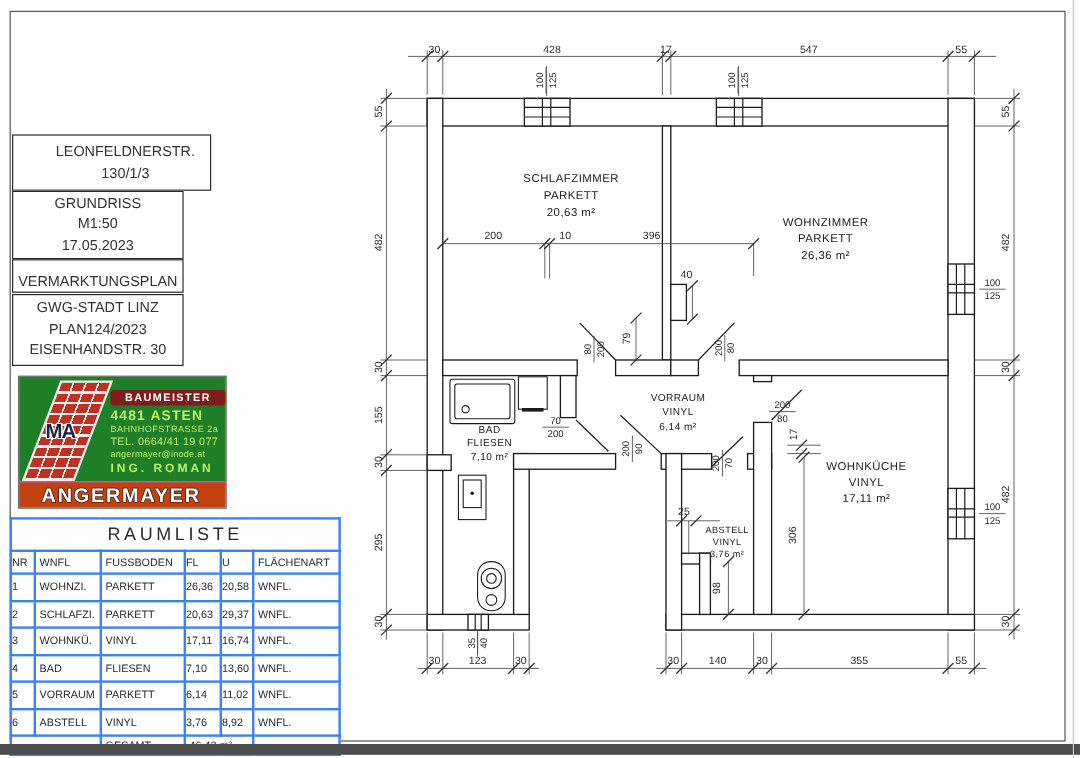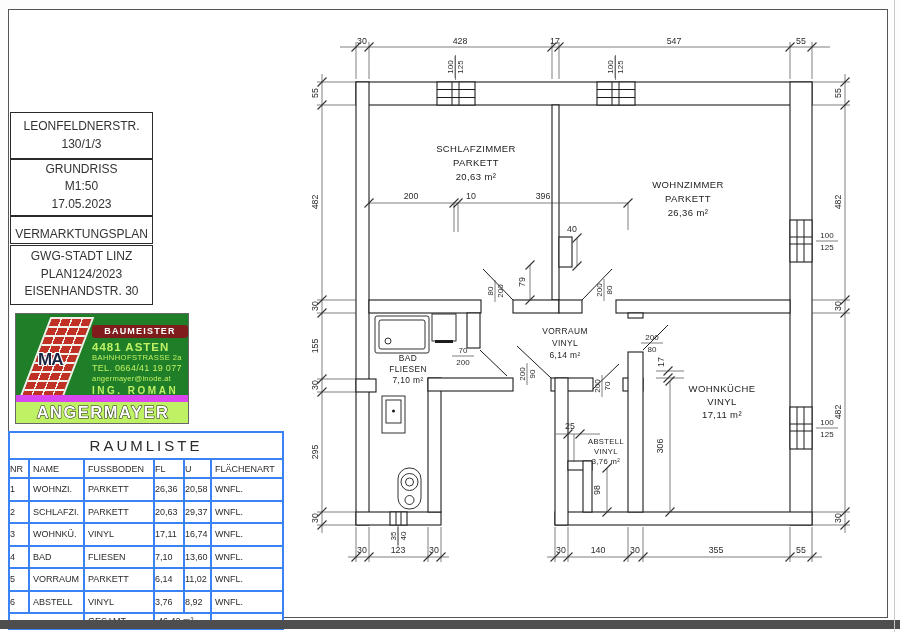--- a/index.html
+++ b/index.html
@@ -23,22 +23,22 @@
   #monogram{position:absolute;left:22px;top:36px;font-weight:900;font-size:17px;color:#1b2440;
             text-shadow:1px 1px 0 #fff,-1px -1px 0 #fff,1px -1px 0 #fff,-1px 1px 0 #fff;letter-spacing:-1px;}
   #badge{position:absolute;left:76px;top:11px;width:96px;height:13px;background:#7f1d1d;color:#fff;
          font-size:9px;font-weight:700;border-radius:3px;text-align:center;line-height:13px;letter-spacing:1.2px;}
   #logo-lines{position:absolute;left:76px;top:27px;width:94px;color:#bef264;text-align:left;}
   .ll1{font-size:11.5px;font-weight:700;letter-spacing:1px;line-height:12px;}
   .ll2{font-size:7.6px;line-height:10px;letter-spacing:.4px;}
   .ll3{font-size:9px;font-weight:400;line-height:11px;letter-spacing:.3px;}
   .ll4{font-size:7.6px;line-height:10px;letter-spacing:.2px;}
   .ll5{font-size:10px;font-weight:700;line-height:13px;letter-spacing:2.5px;}
-  #logo-white{position:absolute;left:0;right:0;bottom:0;height:21px;background:#bef264;border-top:7px solid #d946ef;
-              display:flex;align-items:center;justify-content:flex-end;}
+  #logo-white{position:absolute;left:0;right:0;bottom:0;height:21px;background:#c2410c;border-top:1px solid #d946ef;
+              display:flex;align-items:center;justify-content:flex-start;}
 
   
   #roomtable{position:absolute;left:8px;top:431px;border-collapse:collapse;background:#fff;
              color:#2b2b2b;font-size:9px;table-layout:fixed;}
   #roomtable td,#roomtable th{border:2px solid #3b82f6;padding:0 0 0 3px;text-align:left;
              overflow:hidden;white-space:nowrap;font-weight:400;}
   #roomtable{border:2px solid #222;}
   #roomtable .tt{font-size:15px;letter-spacing:3px;text-align:center;height:25px;padding:0;}
   #roomtable .hd{height:17px;}
   #roomtable .dr td{height:20.5px;}
@@ -57,21 +57,21 @@
   .room{font:9.5px "Liberation Sans",sans-serif;fill:#222;letter-spacing:.4px;}
   .s{font-size:8.4px;}
   .xs{font-size:7.6px;}
 </style>
 </head>
 <body>
 
 <div id="stage">
   <div id="frame"></div>
 
-  <div class="tblock" style="top:112px;height:45px;">
+  <div class="tblock" style="top:112px;height:45px;padding-left:23px;">
     <div>LEONFELDNERSTR.</div>
     <div>130/1/3</div>
   </div>
   <div class="tblock" style="top:158.5px;height:55px;">
     <div>GRUNDRISS</div>
     <div>M1:50</div>
     <div>17.05.2023</div>
   </div>
   <div class="tblock" style="top:216px;height:26px;justify-content:flex-end;">
     <div>VERMARKTUNGSPLAN</div>
@@ -110,21 +110,21 @@
       <col style="width:30px">
         <col style="width:27px">
         <col style="width:72px">
       </colgroup>
     <tbody>
         <tr>
       <td colspan="6" class="tt">RAUMLISTE</td>
         </tr>
     <tr>
       <th class="hd cnum">NR</th>
-      <th class="hd">NAME</th>
+      <th class="hd">WNFL</th>
       <th class="hd">FUSSBODEN</th>
       <th class="hd cnum">FL</th>
       <th class="hd cnum">U</th>
       <th class="hd">FLÄCHENART</th>
         </tr>
     <tr class="dr">
       <td class="cnum">1</td>
       <td>WOHNZI.</td>
       <td>PARKETT</td>
       <td class="cnum">26,36</td>

